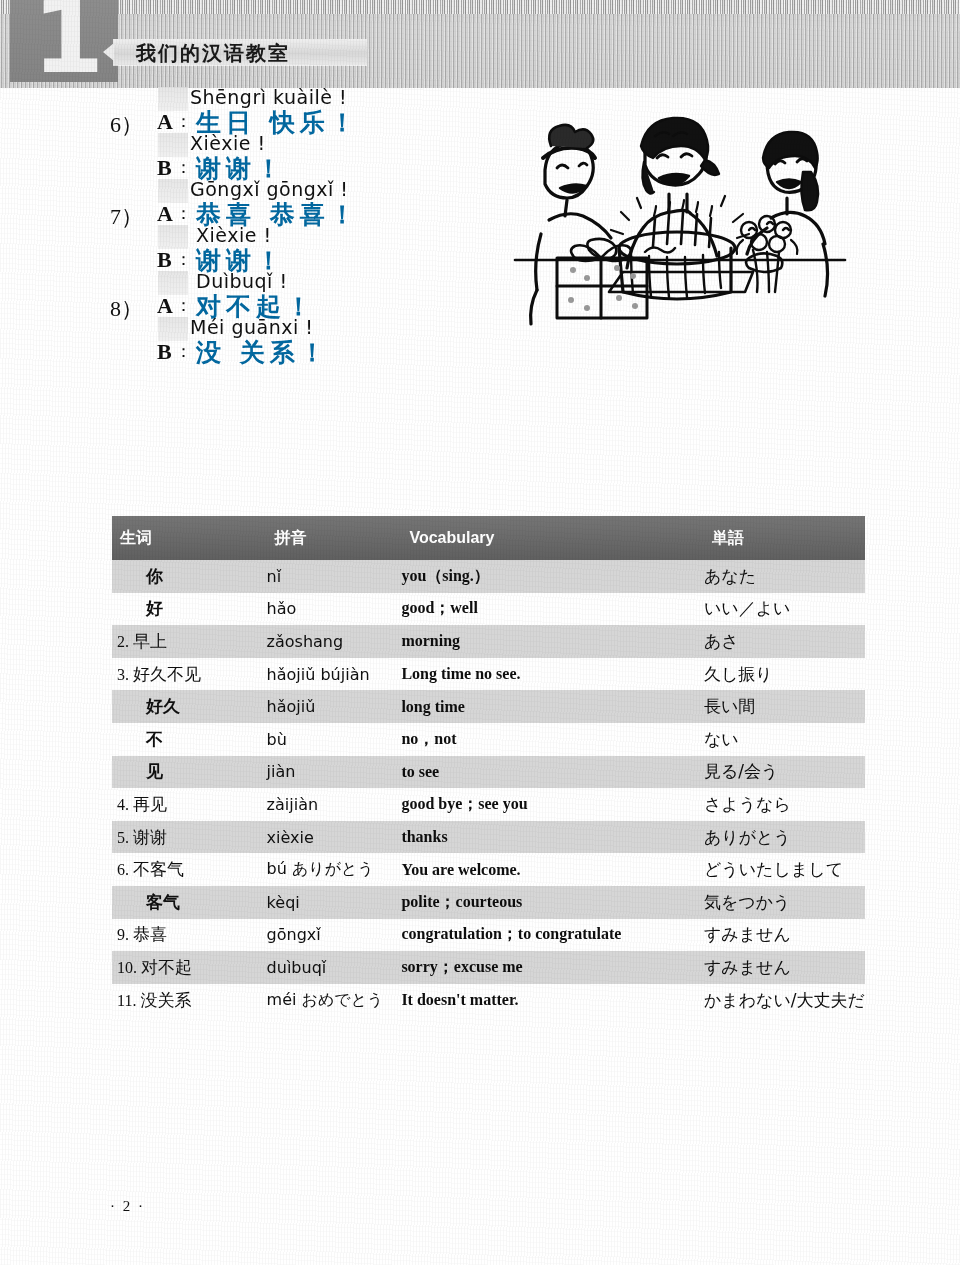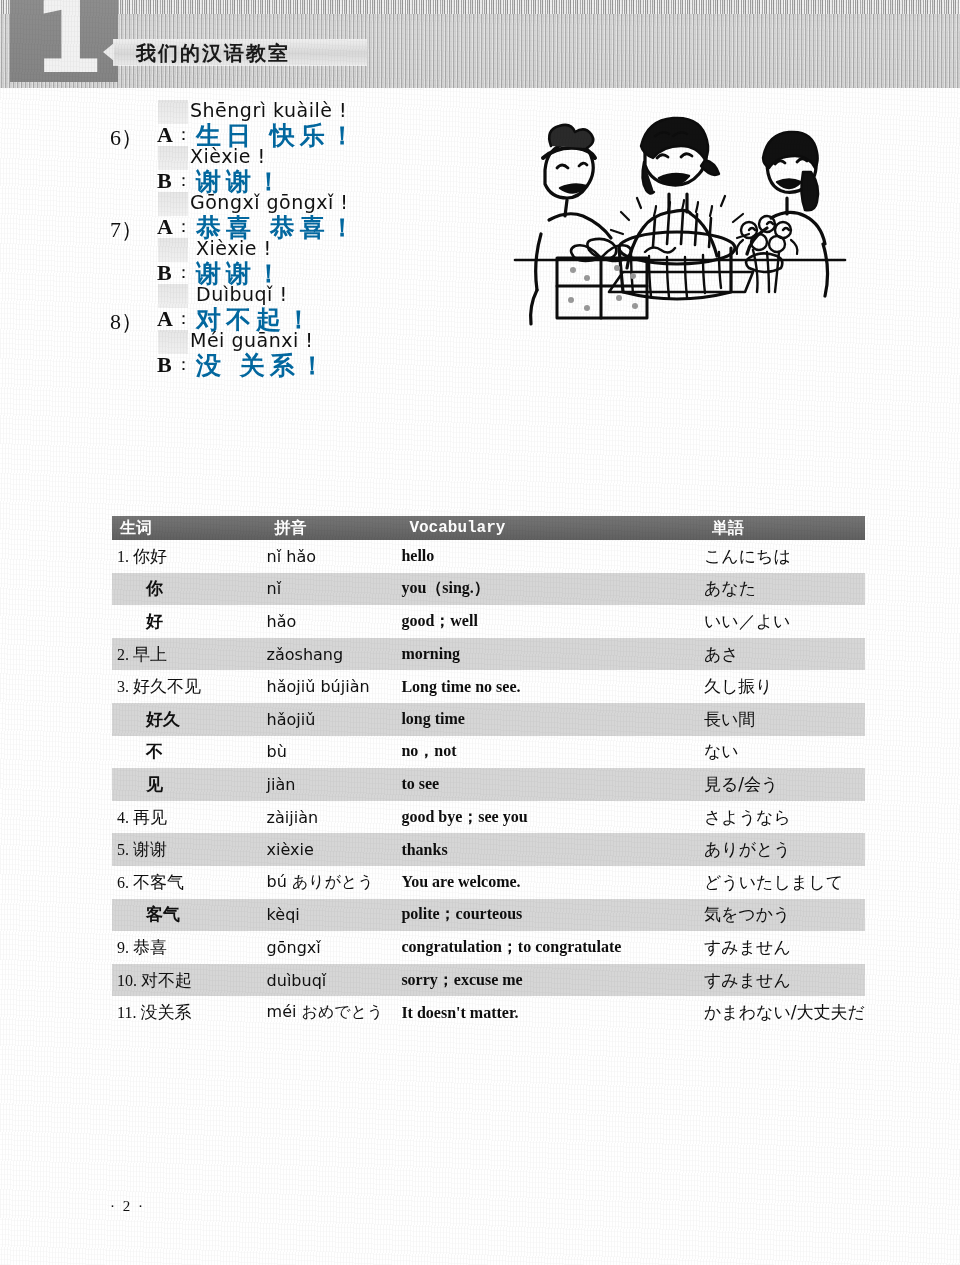--- a/index.html
+++ b/index.html
@@ -87,21 +87,21 @@
     font-family: "DejaVu Sans", "Liberation Sans", sans-serif;
     font-size: 20px;
     font-weight: 700;
     color: #1a1a1a;
     letter-spacing: 2px;
   }
 
   
   .dialogues {
     position: absolute;
-    left: 0; top: 100px;
+    left: 0; top: 87px;
     width: 500px;
   }
   .dlg-line {
     position: relative;
     height: 46px;
   }
   .dlg-pinyin {
     position: absolute;
     left: 190px; top: -1px;
     font-family: "DejaVu Sans", sans-serif;
@@ -167,32 +167,32 @@
     left: 112px; top: 516px;
     width: 753px;
     border-collapse: collapse;
   }
   .vocab th, .vocab td {
     padding: 0;
     vertical-align: middle;
     text-align: left;
   }
   .vocab thead tr {
-    height: 24px;
+    height: 44px;
     background: linear-gradient(180deg, #757575 0%, #6b6b6b 50%, #606060 100%);
   }
   .vocab thead th {
     color: #ffffff;
     font-weight: 700;
     font-size: 16px;
     font-family: "DejaVu Sans", "Liberation Sans", sans-serif;
     padding-left: 8px;
   }
   .vocab thead th.en {
-    font-family: Liberation Mono, monospace;
+    font-family: Liberation Sans, sans-serif;
   }
   .vocab tbody tr {
     height: 32.6px;
   }
   .vocab tbody tr.shaded {
     background: #d6d6d6;
   }
   .vocab tbody tr.plain {
     background: #ffffff;
   }
@@ -434,26 +434,20 @@
   <table class="vocab">
     <thead>
       <tr>
         <th class="c-word">生词</th>
         <th class="c-pin">拼音</th>
         <th class="c-en en">Vocabulary</th>
         <th class="c-jp">単語</th>
       </tr>
     </thead>
     <tbody id="vocab-body">
-        <tr class="plain">
-          <td class="c-word main"><span class="idx">1. </span>你好</td>
-          <td class="c-pin">nǐ hǎo</td>
-          <td class="c-en">hello</td>
-          <td class="c-jp">こんにちは</td>
-        </tr>
         <tr class="shaded">
           <td class="c-word sub">你</td>
           <td class="c-pin">nǐ</td>
           <td class="c-en">you（sing.）</td>
           <td class="c-jp">あなた</td>
         </tr>
         <tr class="plain">
           <td class="c-word sub">好</td>
           <td class="c-pin">hǎo</td>
           <td class="c-en">good；well</td>

